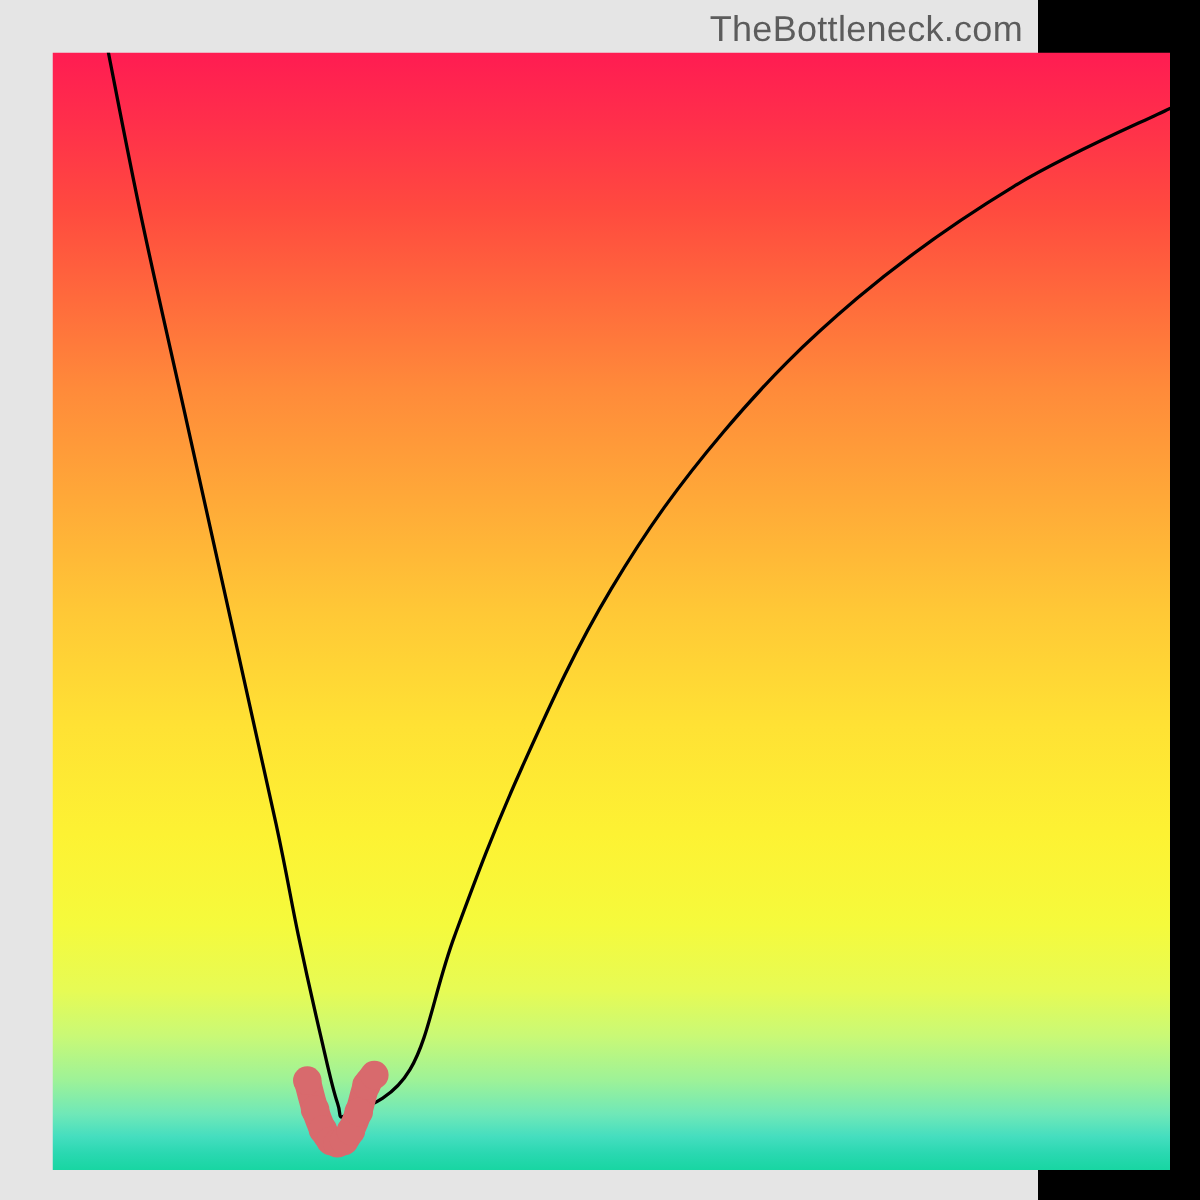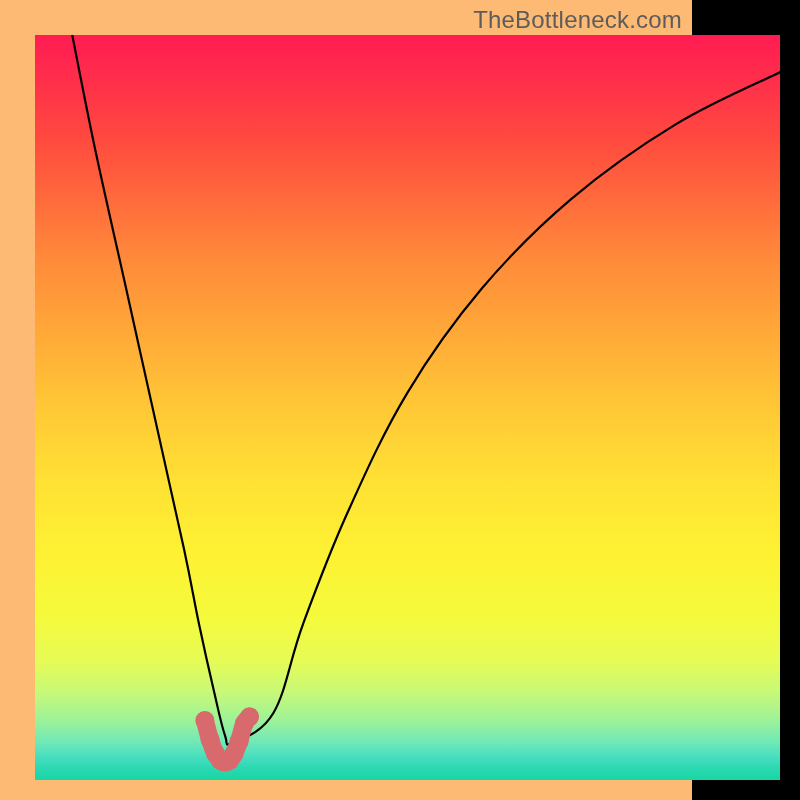--- a/index.html
+++ b/index.html
@@ -1,21 +1,21 @@
 <!DOCTYPE html>
 <html><head>
 <meta charset="utf-8">
 <style>
   * { margin: 0; padding: 0; box-sizing: border-box; }
   html, body { width: 800px; height: 800px; background: #000; overflow: hidden; }
   .frame {
     position: absolute;
     left: 0; top: 0;
     width: 692px; height: 800px;
-    background: #fdba74;
+    background: #e5e5e5;
     padding-left: 40px;
   }
   .watermark {
     position: absolute;
     top: 6px;
     right: 10px;
     font-family: Arial, Helvetica, sans-serif;
     font-size: 24px;
     color: #5c5c5c;
     letter-spacing: 0.2px;

